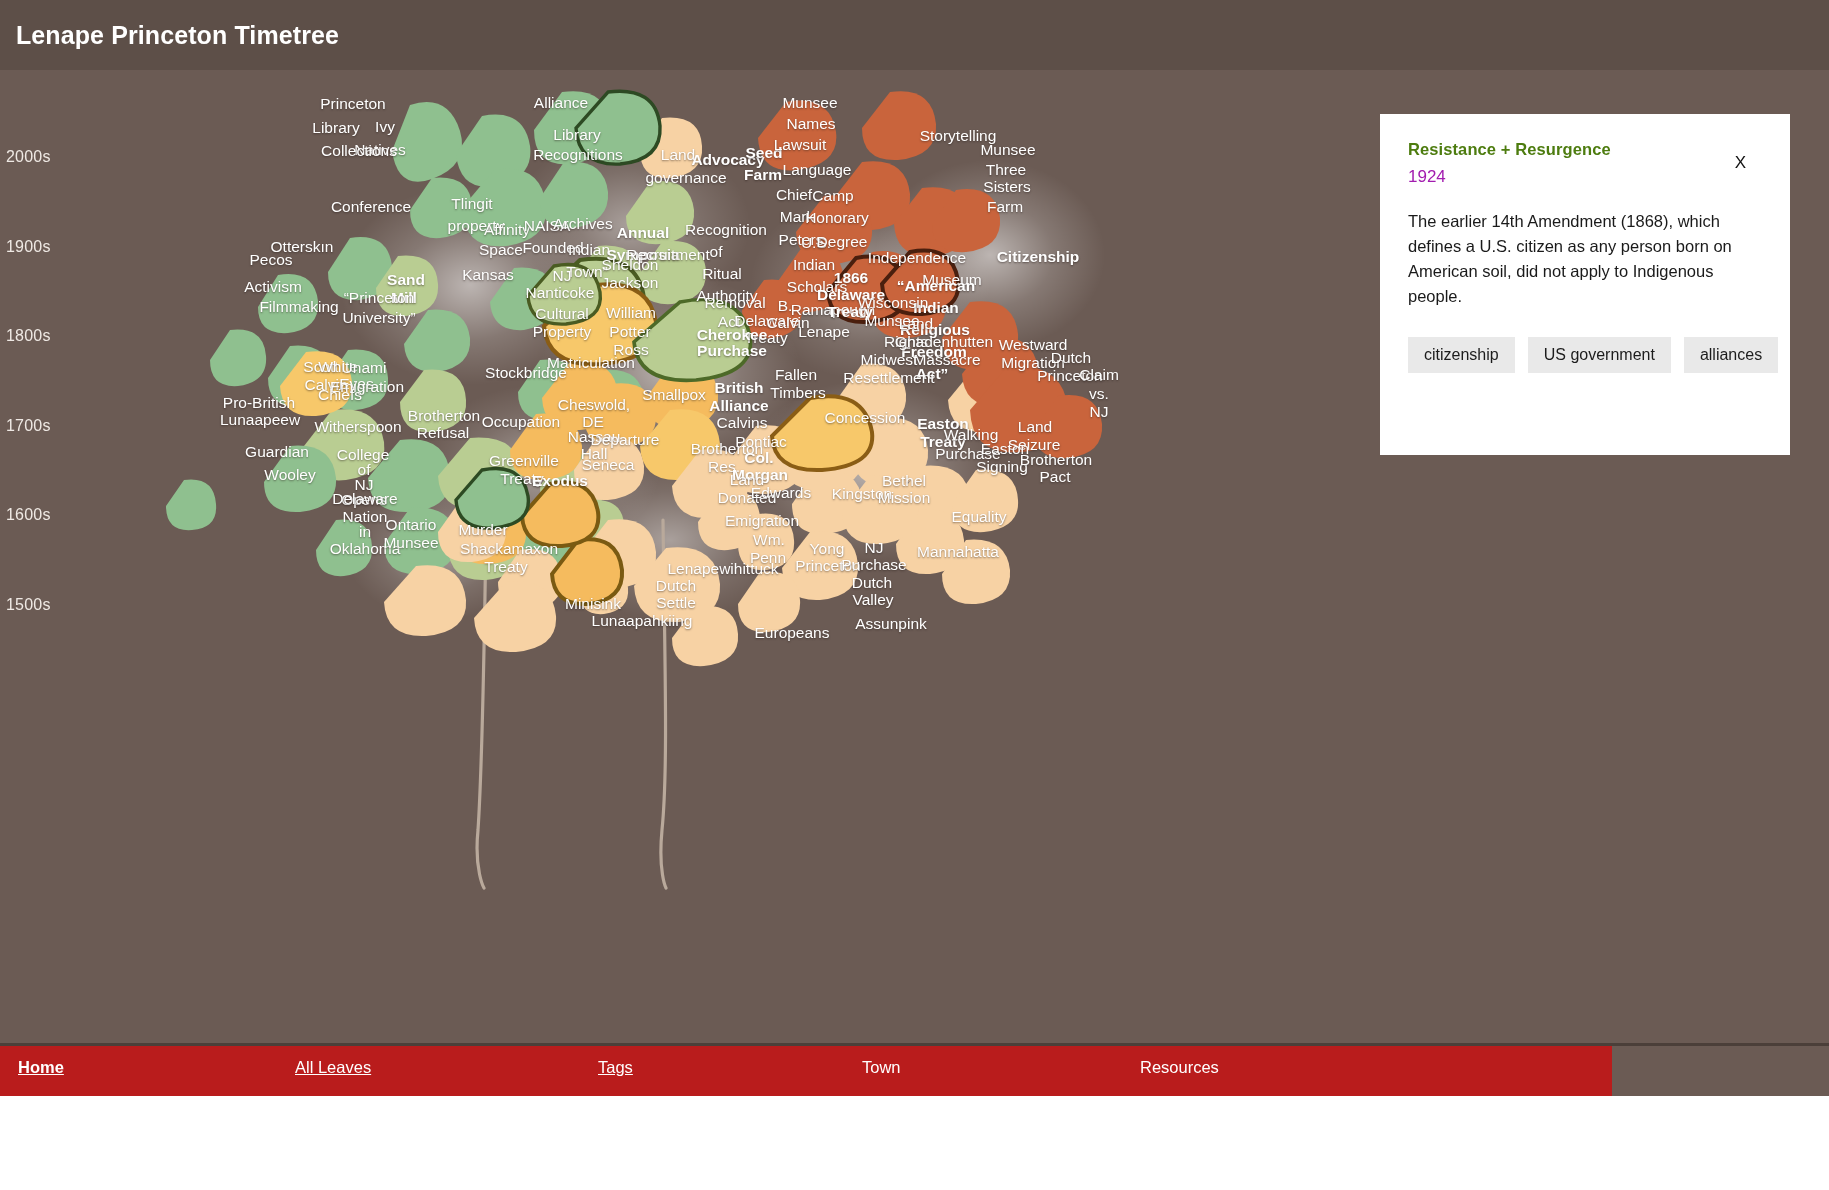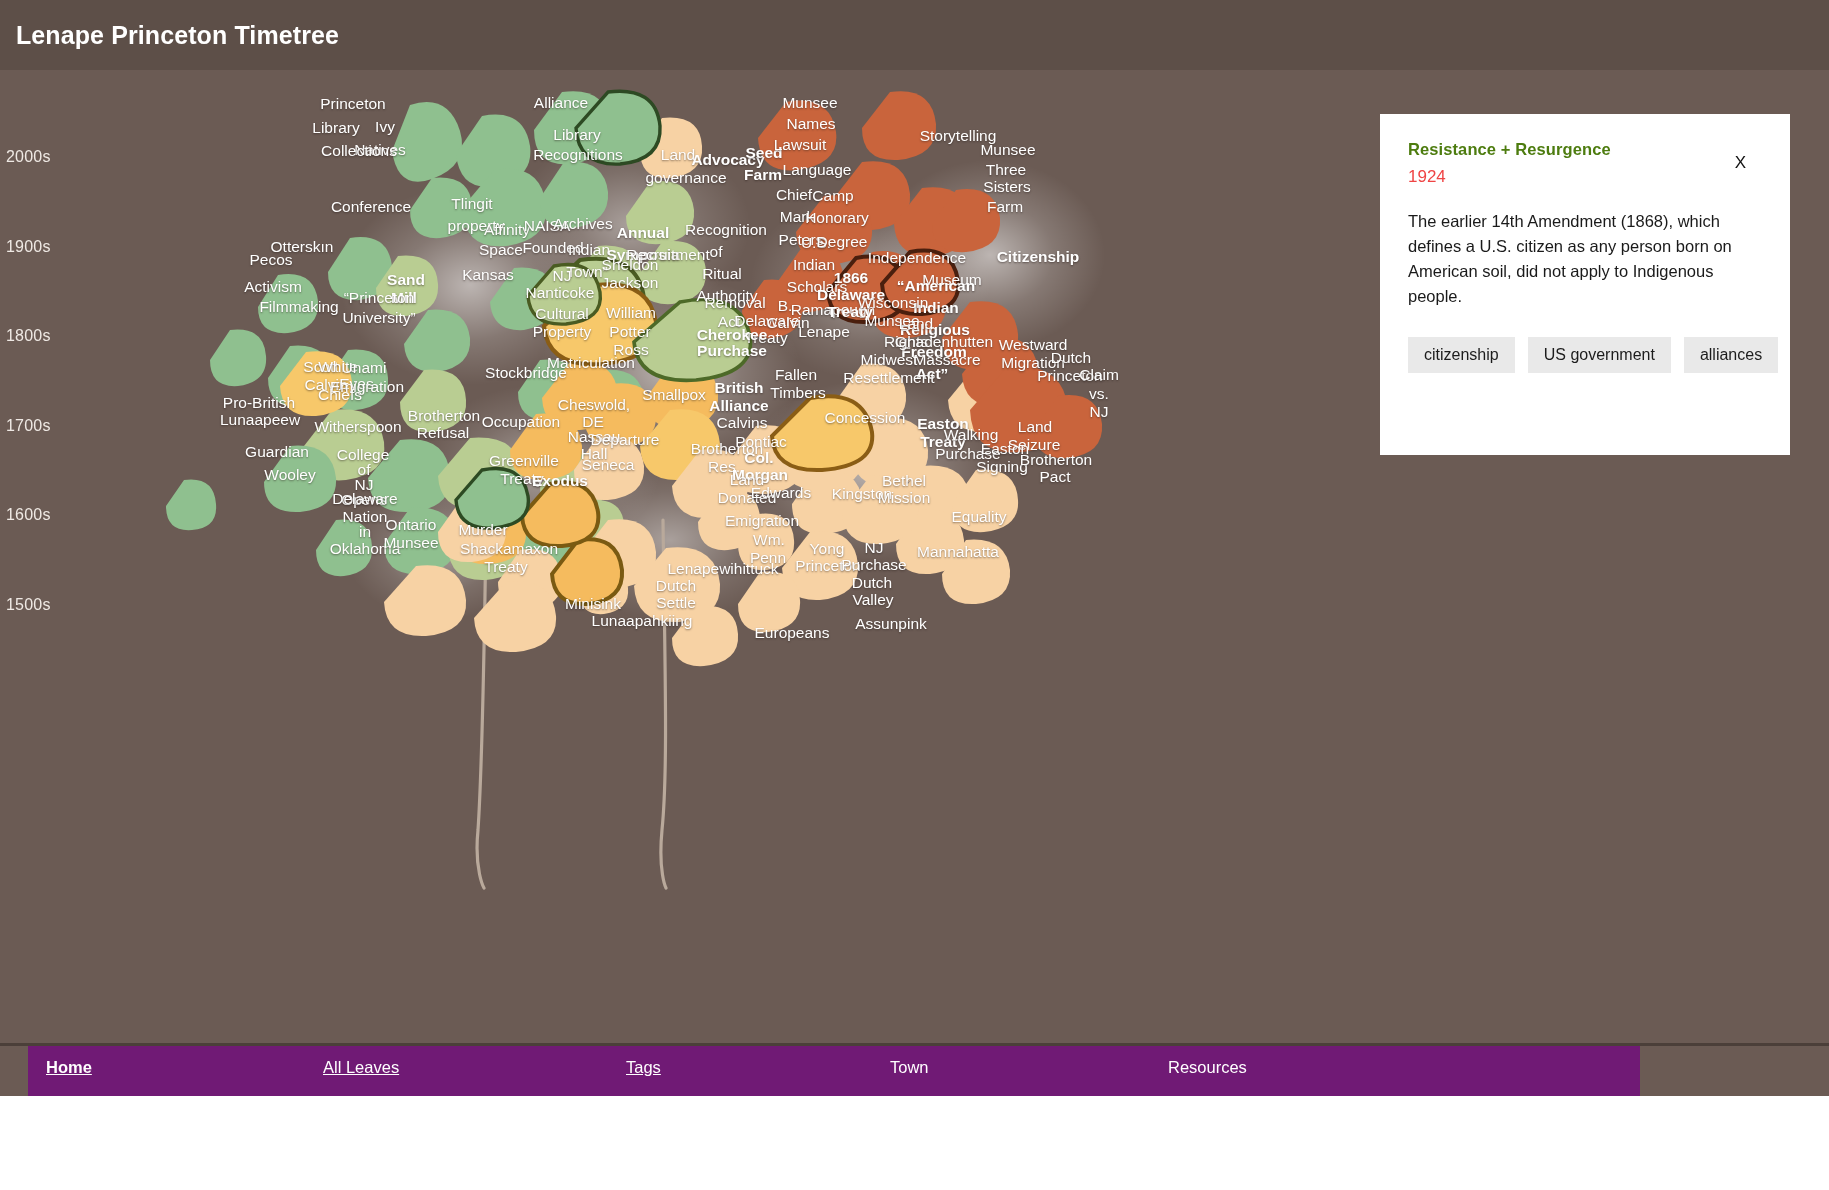--- a/index.html
+++ b/index.html
@@ -77,21 +77,21 @@
   }
   #panel .kicker {
     font-size: 16.5px; font-weight: bold; color: #4d7c0f;
     margin: 0 0 8px 0; letter-spacing: .1px;
   }
   #panel .ptitle {
     font-size: 23px; font-weight: bold; color: #111111;
     margin: 0 0 12px 0; letter-spacing: .1px;
   }
   #panel .pyear {
-    font-size: 17px; color: #ef4444; margin: 0 0 22px 0;
+    font-size: 17px; color: #a21caf; margin: 0 0 22px 0;
   }
   #panel .pbody {
     font-size: 16.5px; color: #1a1a1a; line-height: 1.52;
     margin: 0 0 28px 0; max-width: 352px;
   }
   #panel .close {
     position: absolute; right: 44px; top: 40px;
     font-size: 17px; color: #111; cursor: pointer;
     line-height: 1; user-select: none;
   }
@@ -103,22 +103,21 @@
   }
 
   
   #footer-rule {
     position: absolute; left: 0; top: 1043px;
     width: 1829px; height: 3px; background: #4b3f39;
   }
   #footer {
     position: absolute; left: 0; top: 1046px;
     width: 1612px; height: 50px;
-    background: #701a75;
-    margin-left: 28px;
+    background: #b91c1c;
   }
   .nav-link {
     position: absolute; top: 12px;
     color: #ffffff; font-size: 16.5px;
     text-decoration: underline; cursor: pointer;
     white-space: nowrap;
   }
   .nav-link.plain { text-decoration: none; }
   .nav-link.active { font-weight: bold; }
 

